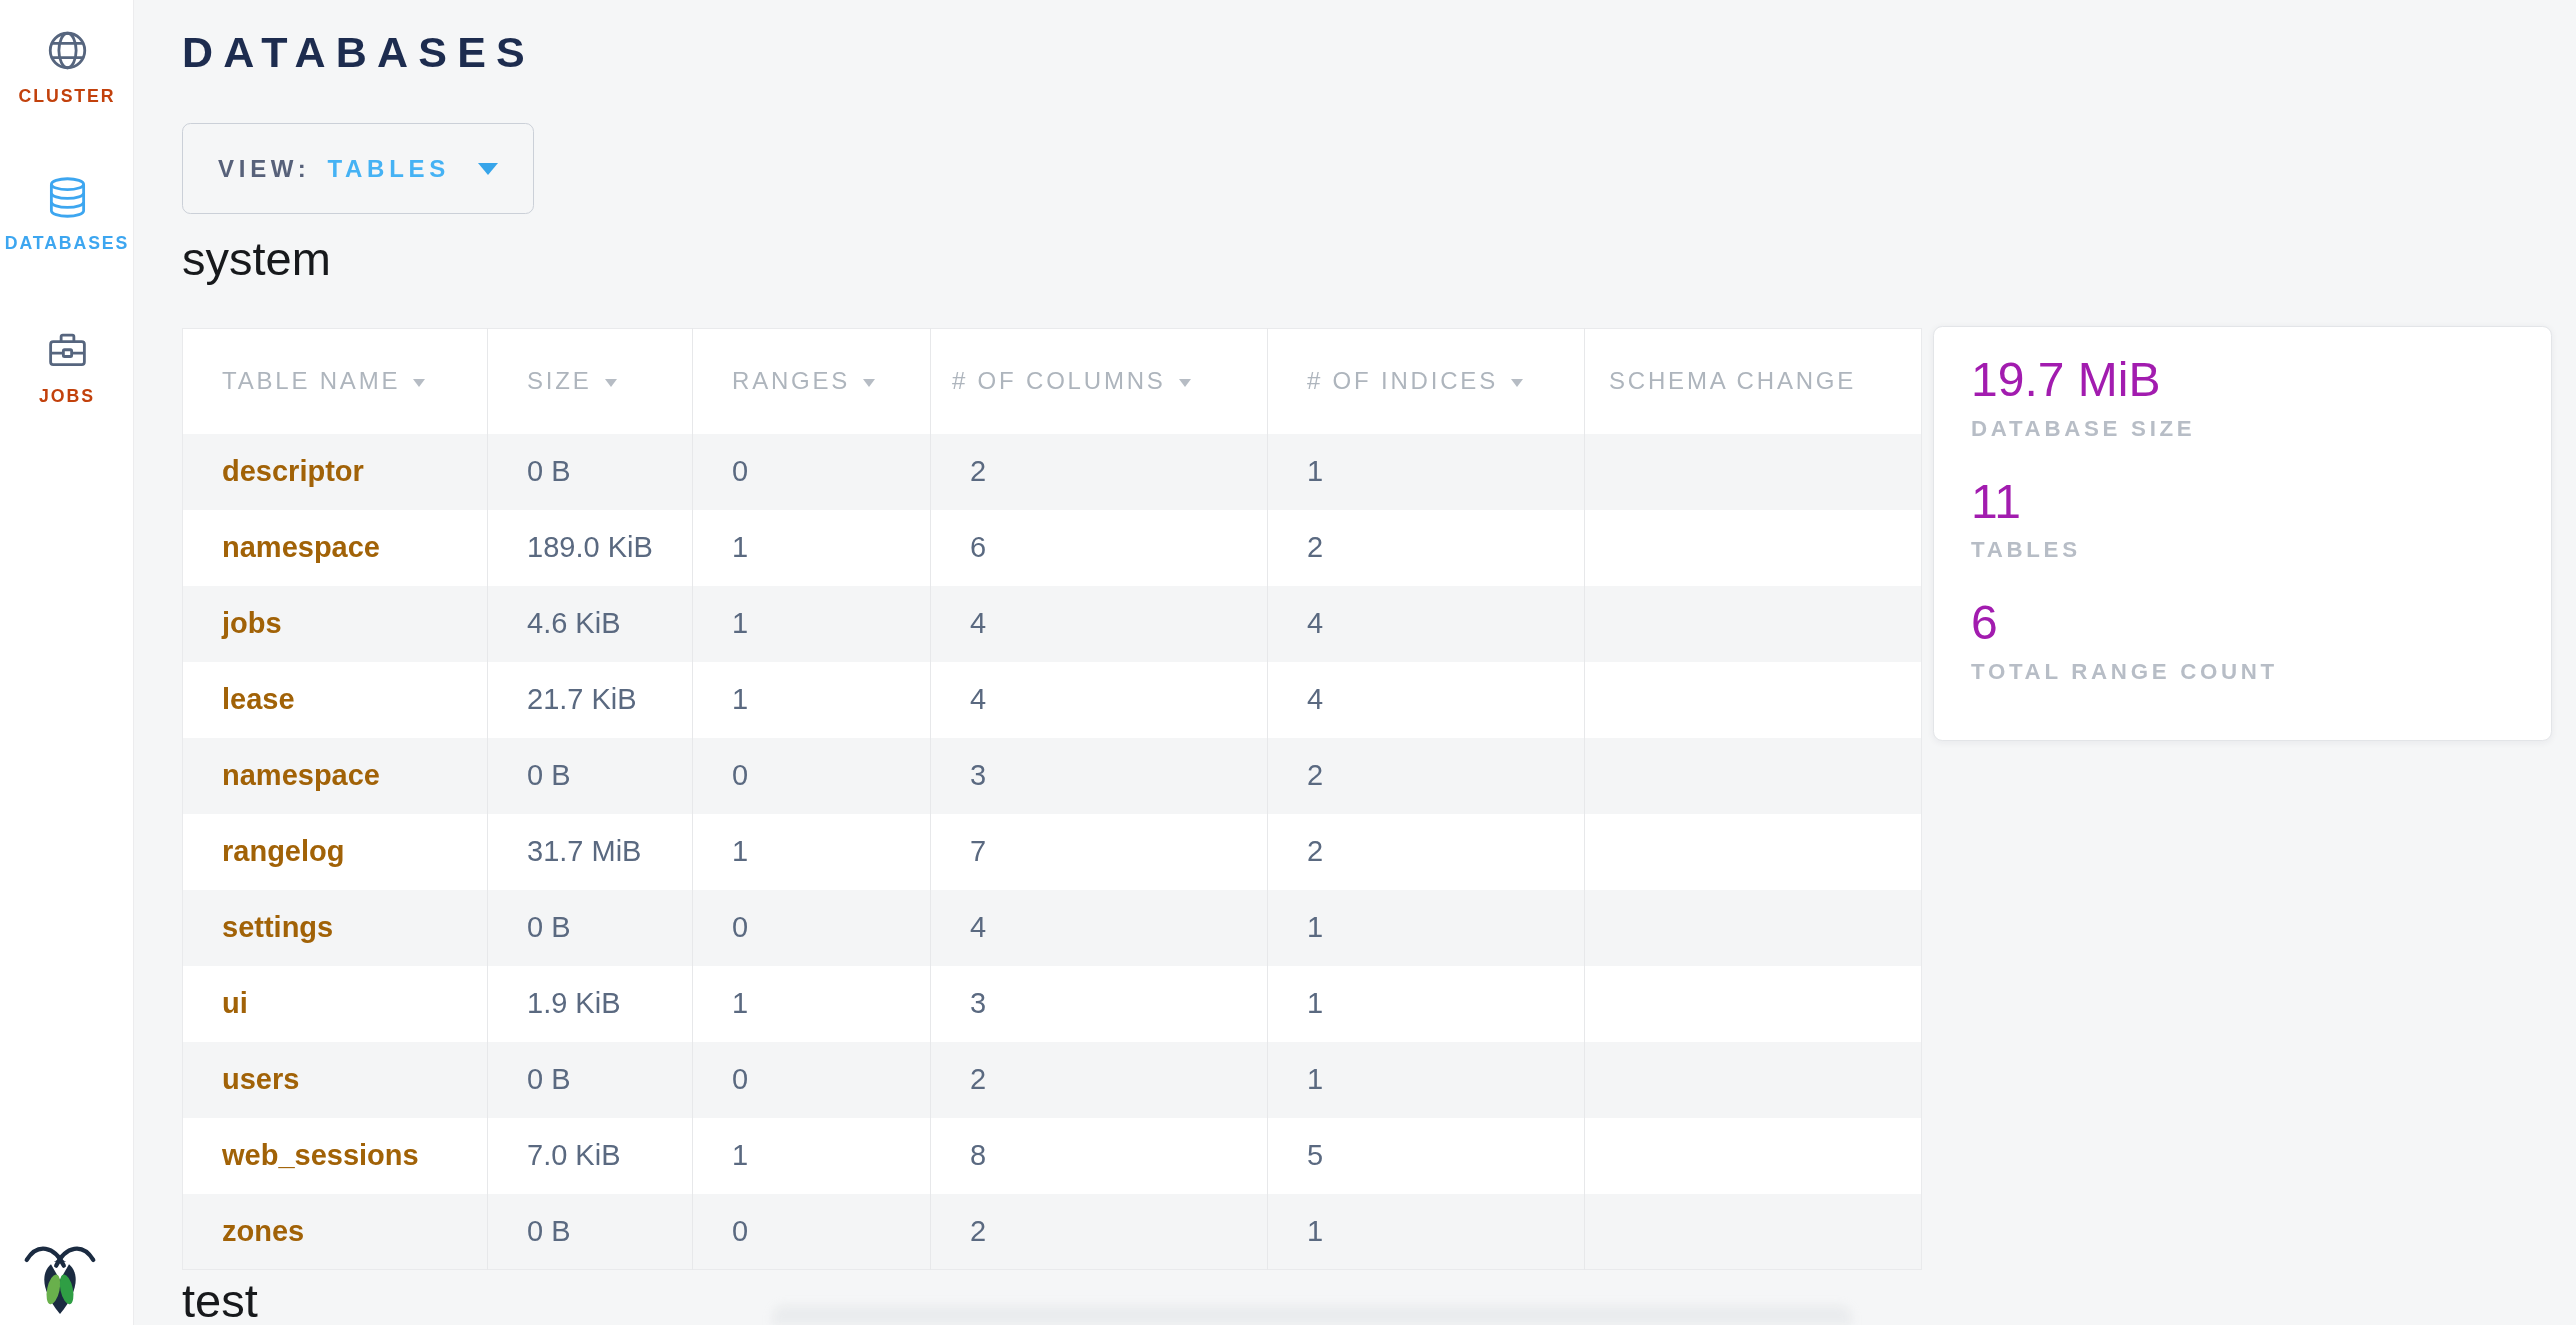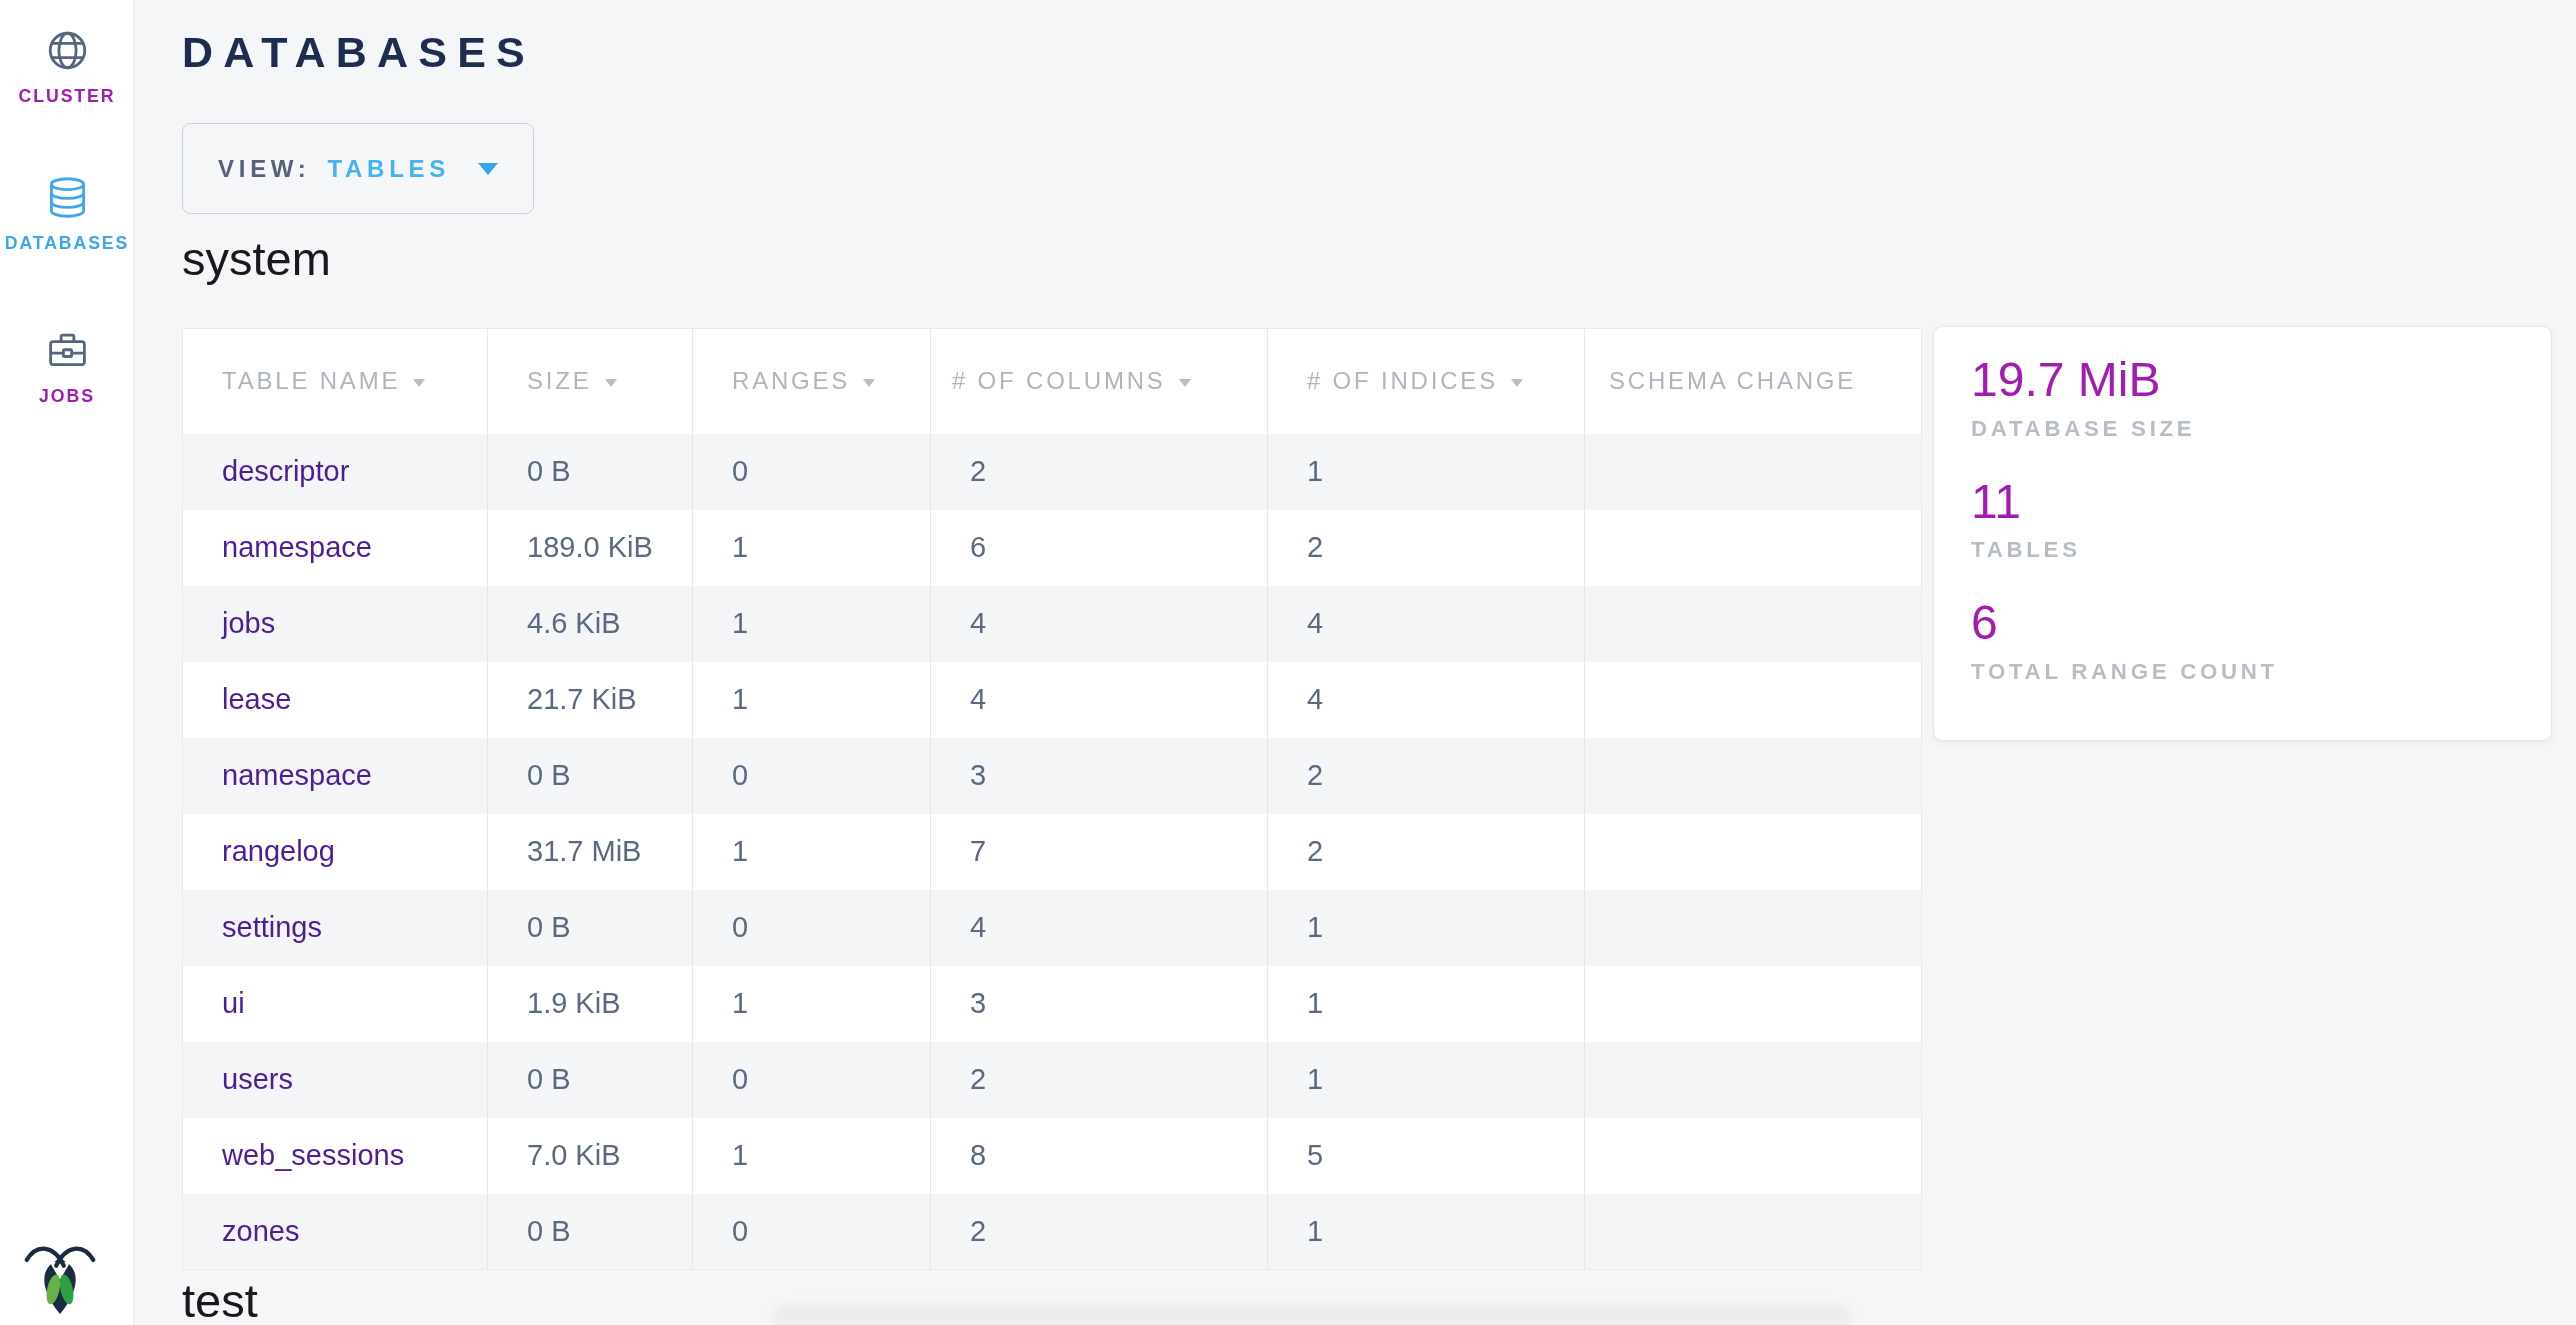--- a/index.html
+++ b/index.html
@@ -21,21 +21,21 @@
     position:absolute; left:0; width:134px;
     display:flex; flex-direction:column; align-items:center;
     cursor:pointer; text-align:center;
   }
   .nav-globe     { top:28px; }
   .nav-database  { top:175px; }
   .nav-briefcase { top:328px; }
   .nav-item .nav-icon { width:45px; height:45px; }
   .nav-item .nav-label {
     margin-top:13px; font-size:17.7px; font-weight:700;
-    letter-spacing:1.9px; color:#a21caf;
+    letter-spacing:1.9px; color:#c2410c;
   }
   .nav-item.active .nav-label { color:#3da6f0; }
   .logo-wrap { position:absolute; left:22.3px; top:1240px; width:76px; height:76px; }
 
   
   .page-title {
     position:absolute; left:182px; top:28px;
     font-size:43px; font-weight:700; letter-spacing:10.2px; color:#1d2c4f;
   }
   .view-btn {
@@ -74,21 +74,21 @@
     height:105px; font-size:24px; font-weight:400;
     letter-spacing:2.8px; color:#aeb5bd; white-space:nowrap;
   }
   .db-table td { height:76px; font-size:29px; color:#5a6980; }
   .db-table tbody tr:nth-child(odd) td { background:#f4f5f6; }
   .sort-arrow {
     display:inline-block; width:0; height:0; margin-left:13px;
     border-left:6.5px solid transparent; border-right:6.5px solid transparent;
     border-top:8.4px solid #b6bcc4; vertical-align:middle;
   }
-  .table-link { color:#4c1d95; text-decoration:none; cursor:pointer; }
+  .table-link { color:#a16207; text-decoration:none; cursor:pointer;font-weight:bold; }
 
   
   .summary-card {
     position:absolute; left:1933px; top:326px; width:619px; height:415px;
     background:#ffffff; border:0.9px solid #e3e5e8; border-radius:9.3px;
     box-shadow:0 1.9px 7.4px rgba(30,40,60,0.06);
     padding:24px 37px;
   }
   .stat { margin-bottom:30px; }
   .stat-value { font-size:48px; font-weight:500; color:#a21caf; line-height:58px; }

